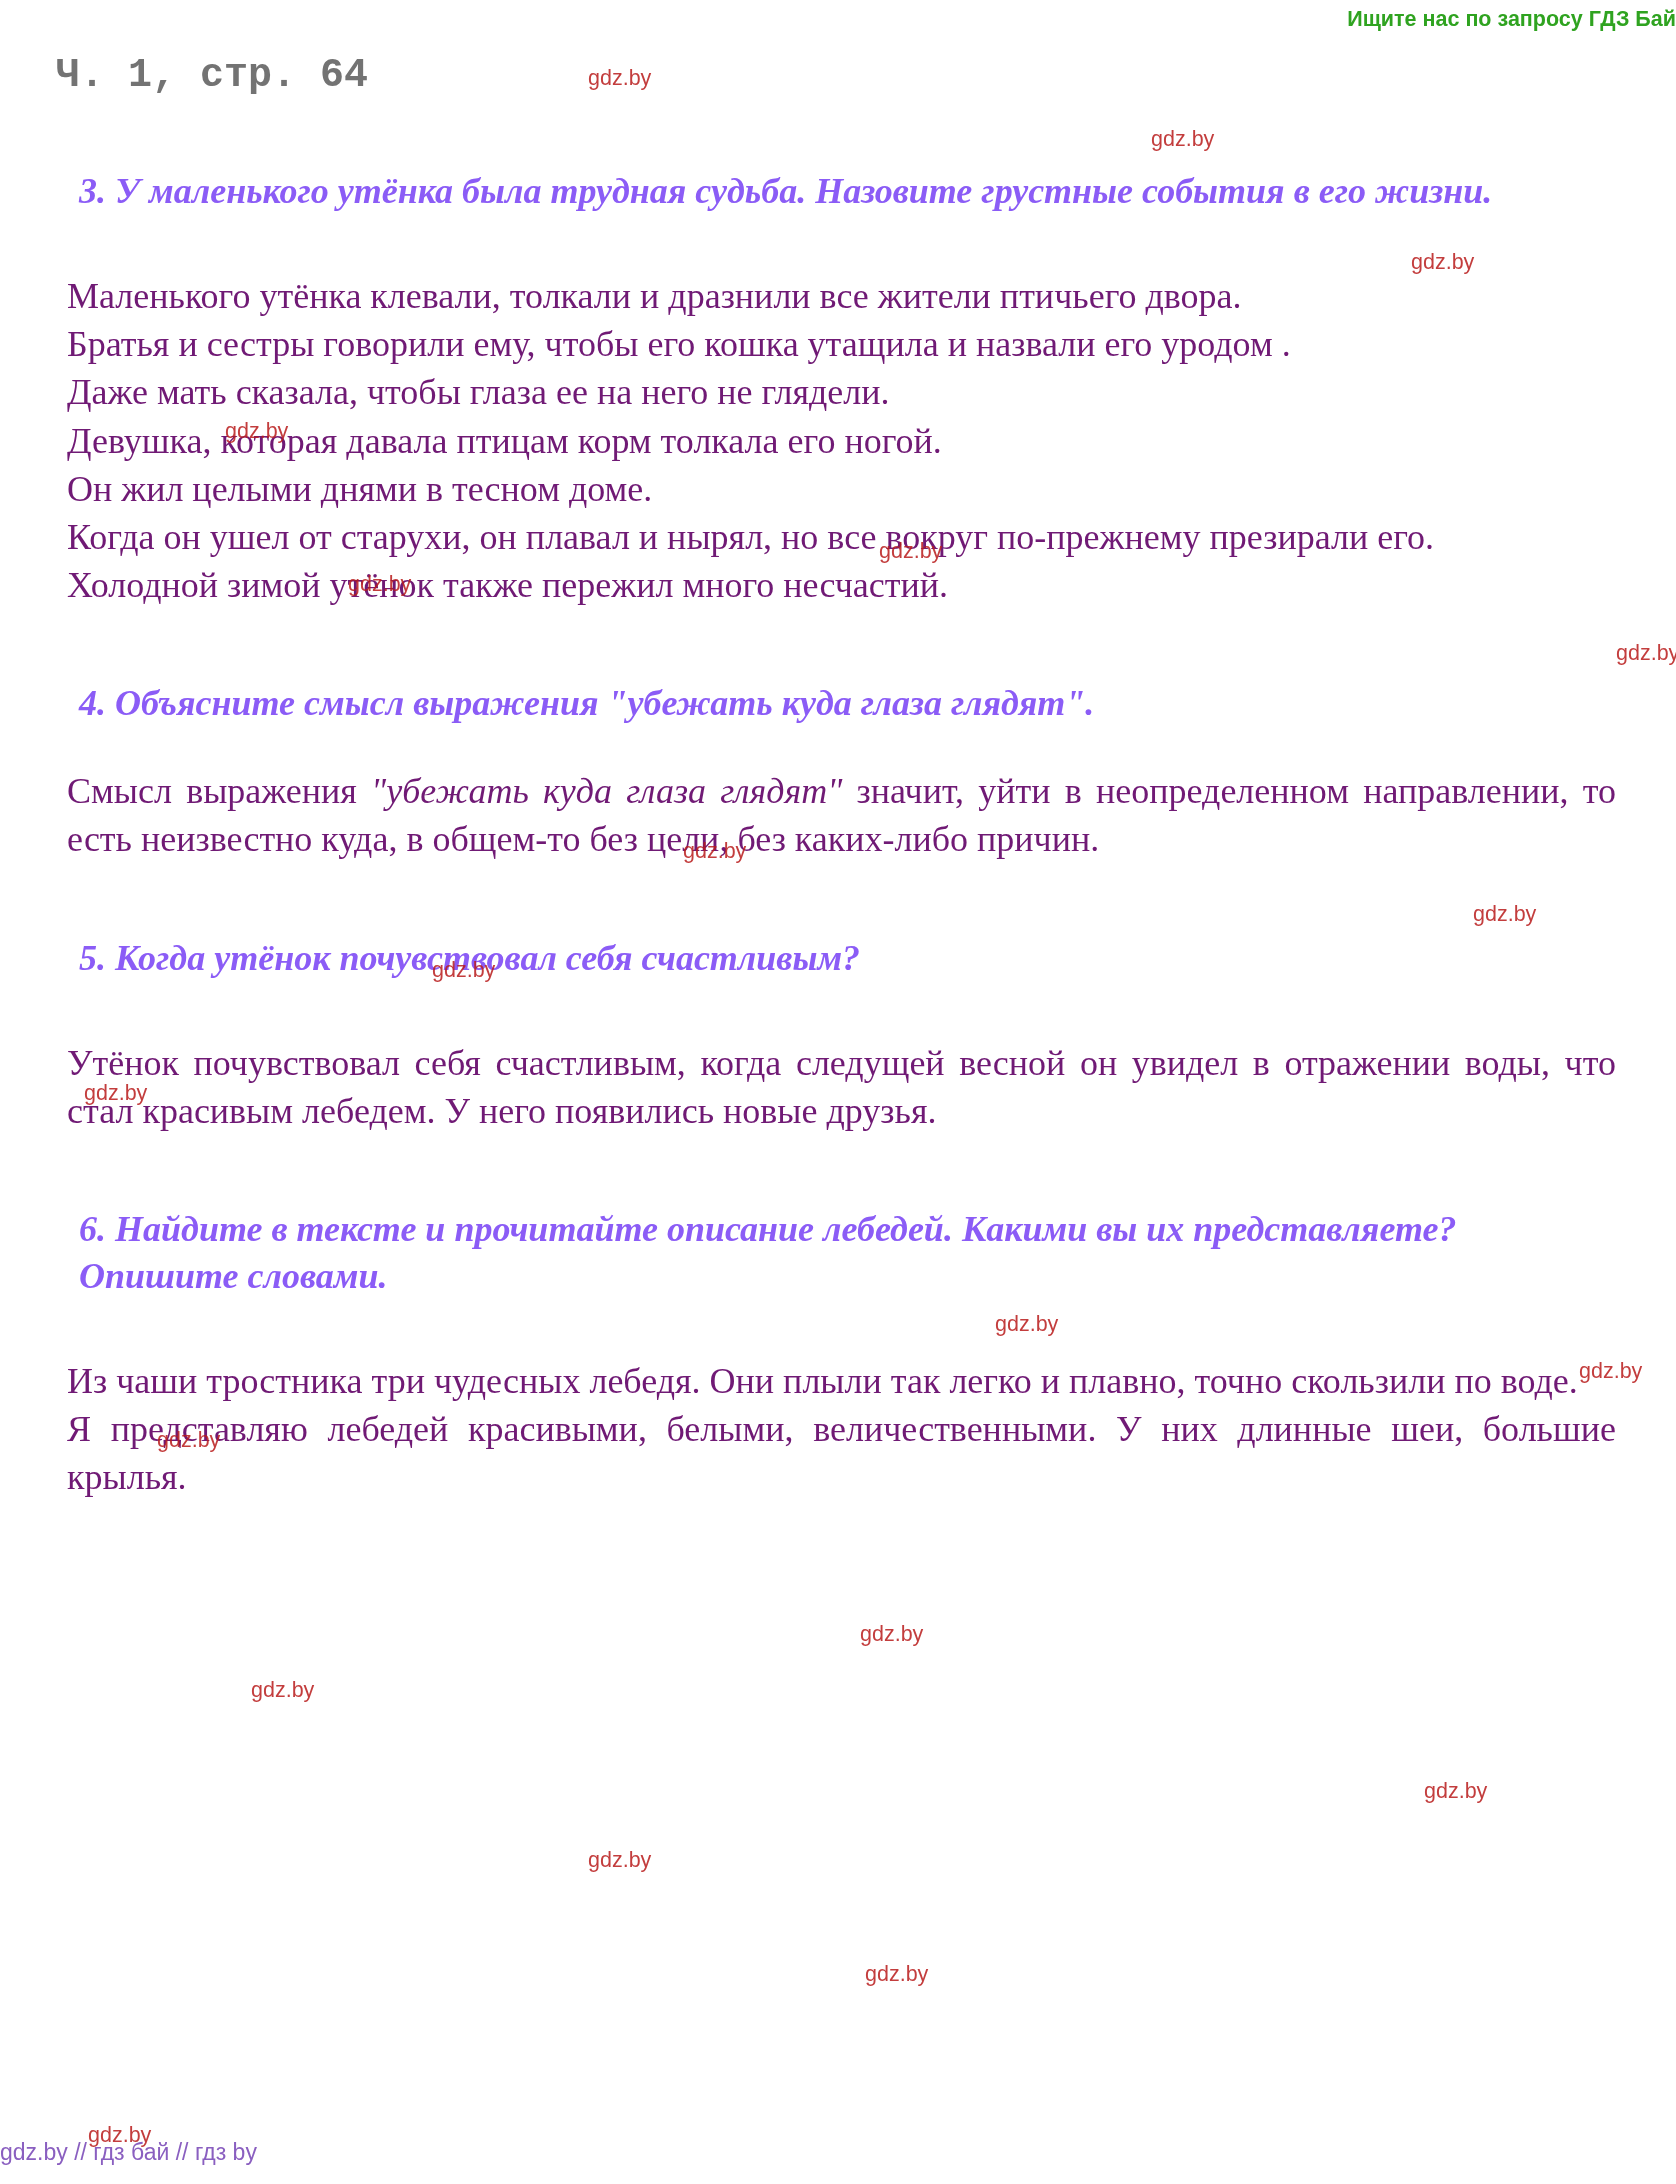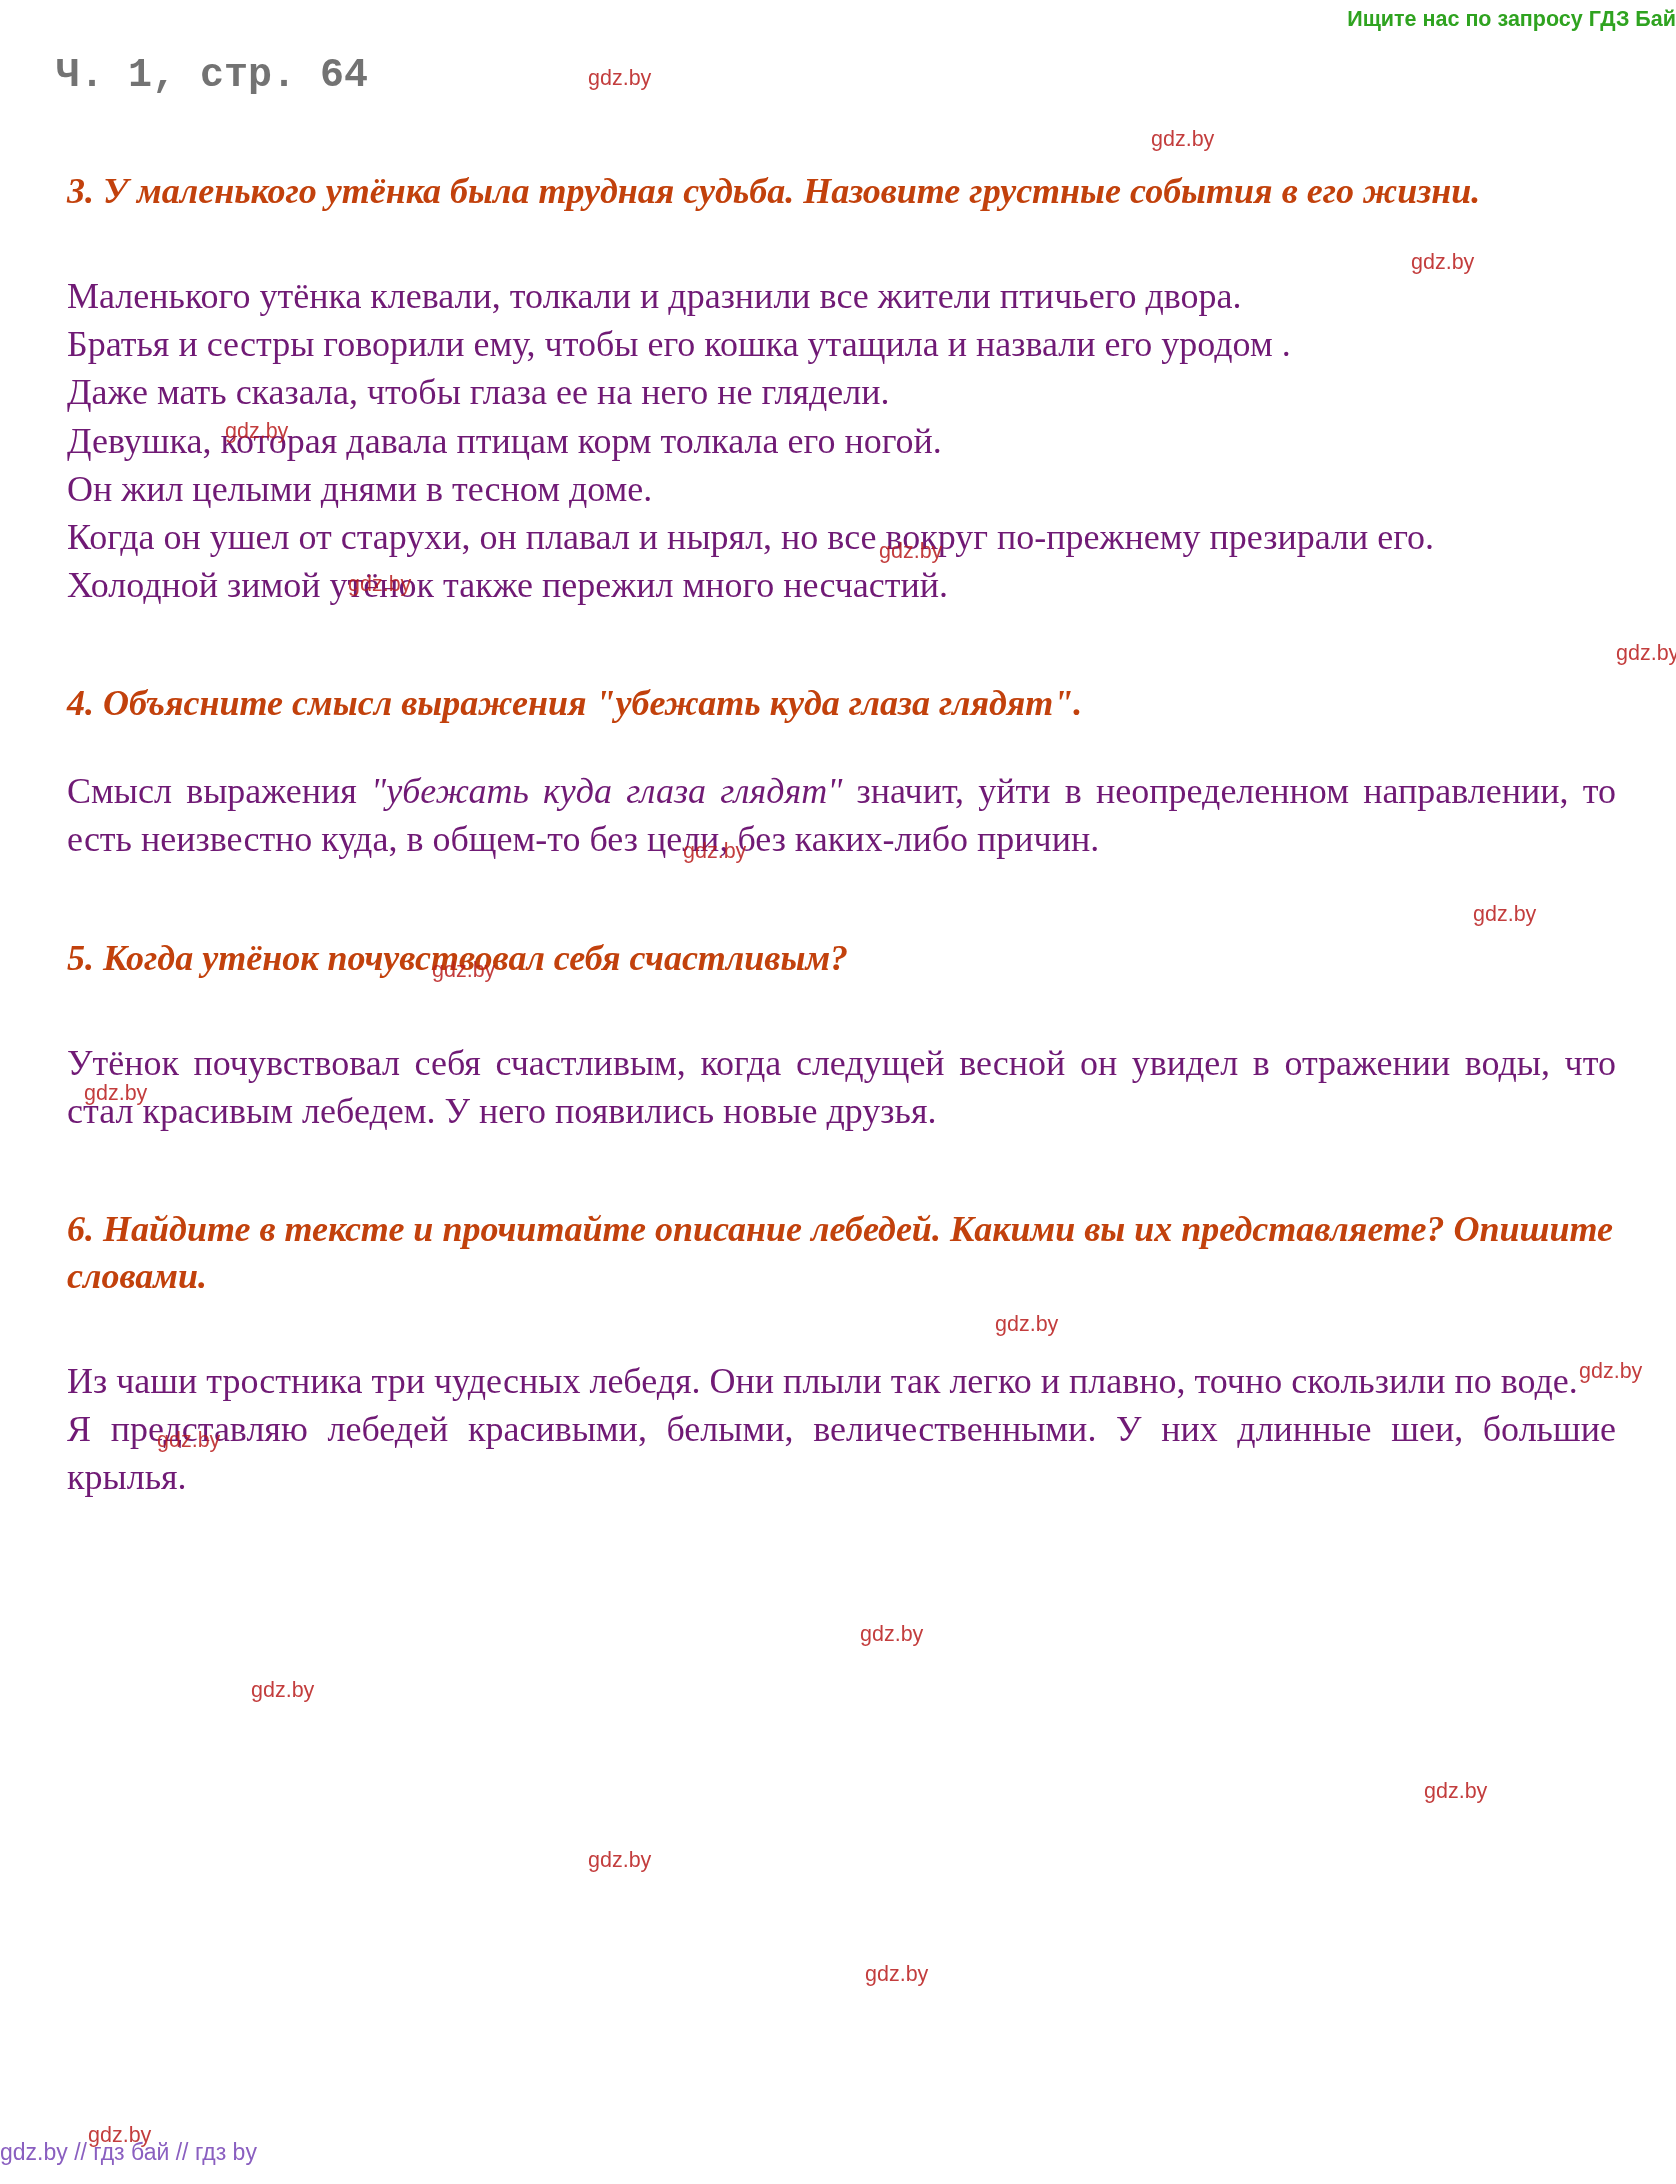--- a/index.html
+++ b/index.html
@@ -46,22 +46,22 @@
     position: absolute;
     top: 168px;
     left: 67px;
     width: 1549px;
   }
   .q {
     font-weight: bold;
     font-style: italic;
     font-size: 36px;
     line-height: 1.30;
-    color: #c2410c;
-    margin: 0 0 0 0;
+    color: #8b5cf6;
+    margin: 0 0 0 12px;
     text-align: left;
   }
   .ans {
     font-size: 36px;
     line-height: 1.34;
     color: #701a75;
     margin: 0;
   }
   .ans.justify { text-align: justify; }
   .ital { font-style: italic; }

